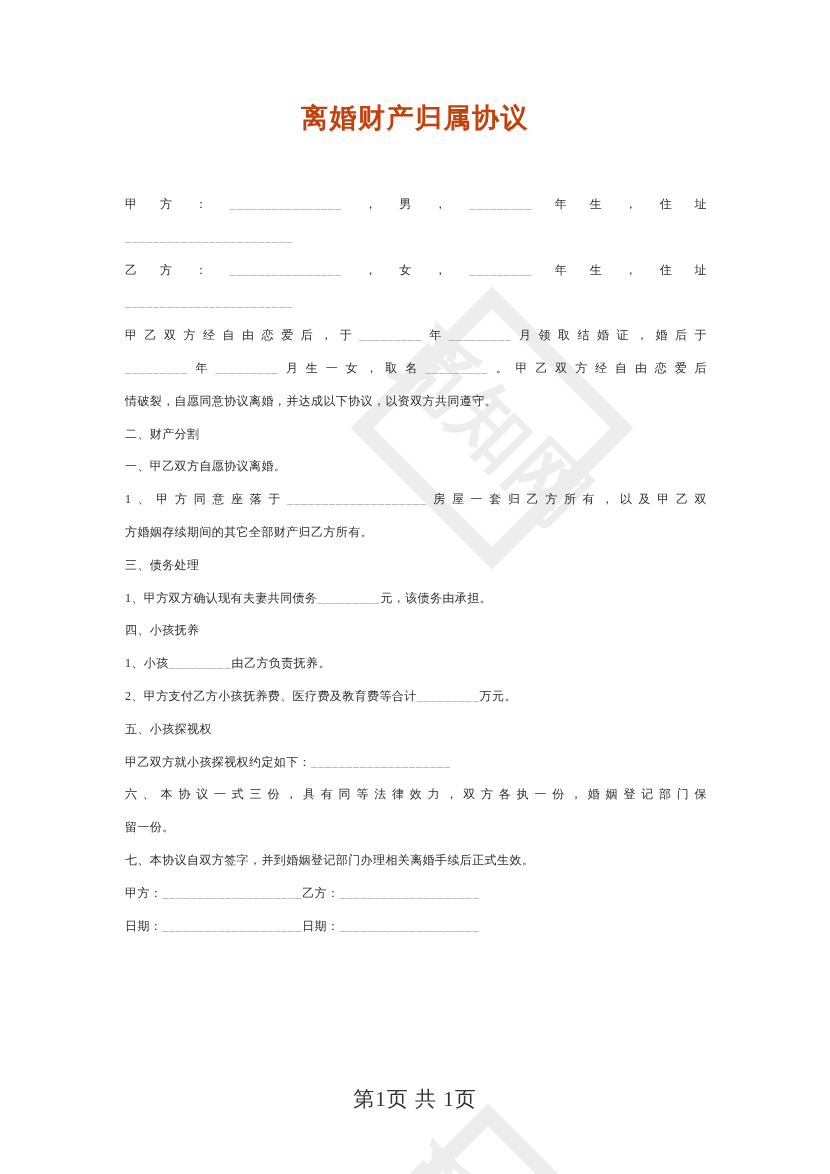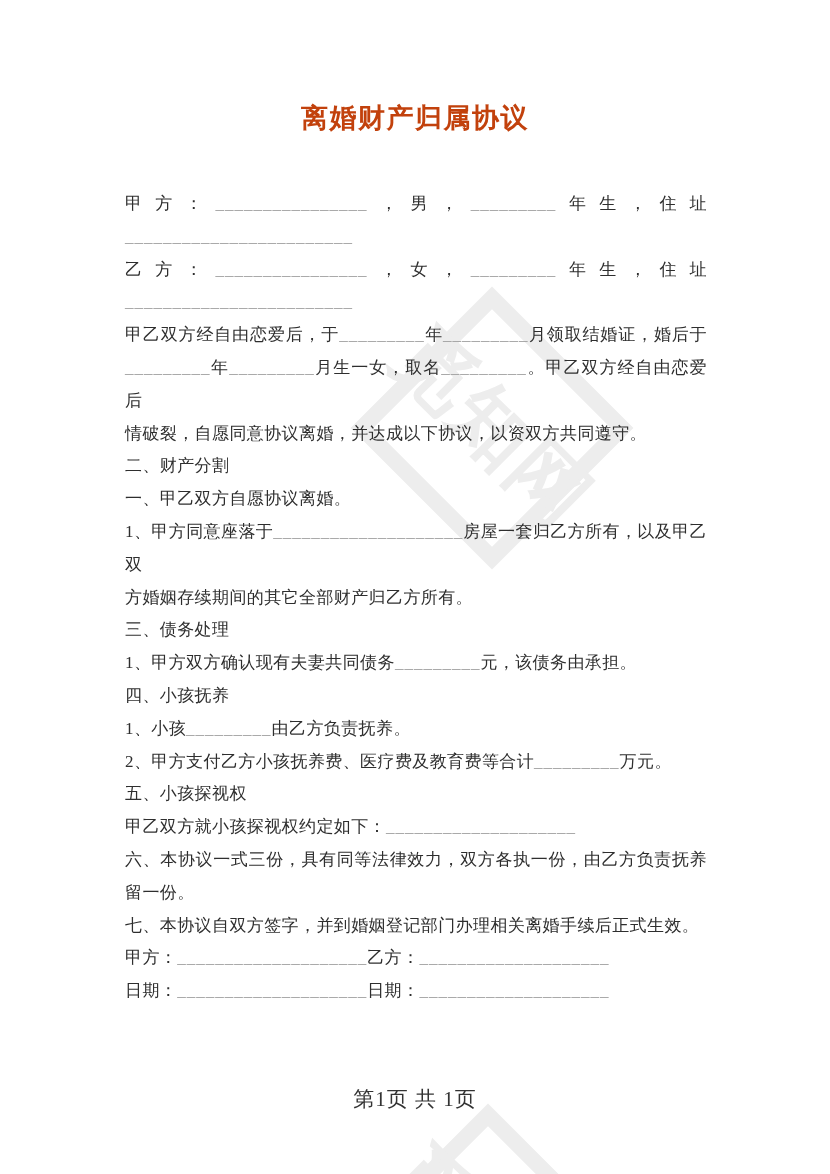--- a/index.html
+++ b/index.html
@@ -21,21 +21,21 @@
     font-size: 27px;
     font-weight: bold;
     letter-spacing: 1.5px;
     color: #c2410c;
   }
   .doc-body {
     position: absolute;
     left: 125px;
     top: 188px;
     width: 582px;
-    font-size: 17px;
+    font-size: 12px;
   }
   .line {
     line-height: 32.8px;
     min-height: 32.8px;
     letter-spacing: 0.4px;
     white-space: normal;
   }
   .just {
     text-align: justify;
     text-align-last: justify;
@@ -113,21 +113,21 @@
       <div class="line"><span class="txt">一、甲乙双方自愿协议离婚。</span></div>
       <div class="line just"><span class="txt">1、甲方同意座落于</span><span class="blank">____________________</span><span class="txt">房屋一套归乙方所有，以及甲乙双</span></div>
       <div class="line"><span class="txt">方婚姻存续期间的其它全部财产归乙方所有。</span></div>
       <div class="line"><span class="txt">三、债务处理</span></div>
       <div class="line"><span class="txt">1、甲方双方确认现有夫妻共同债务</span><span class="blank">_________</span><span class="txt">元，该债务由承担。</span></div>
       <div class="line"><span class="txt">四、小孩抚养</span></div>
       <div class="line"><span class="txt">1、小孩</span><span class="blank">_________</span><span class="txt">由乙方负责抚养。</span></div>
       <div class="line"><span class="txt">2、甲方支付乙方小孩抚养费、医疗费及教育费等合计</span><span class="blank">_________</span><span class="txt">万元。</span></div>
       <div class="line"><span class="txt">五、小孩探视权</span></div>
       <div class="line"><span class="txt">甲乙双方就小孩探视权约定如下：</span><span class="blank">____________________</span></div>
-      <div class="line just"><span class="txt">六、本协议一式三份，具有同等法律效力，双方各执一份，由乙方负责抚养</span></div>
+      <div class="line just"><span class="txt">六、本协议一式三份，具有同等法律效力，双方各执一份，婚姻登记部门保</span></div>
       <div class="line"><span class="txt">留一份。</span></div>
       <div class="line"><span class="txt">七、本协议自双方签字，并到婚姻登记部门办理相关离婚手续后正式生效。</span></div>
       <div class="line"><span class="txt">甲方：</span><span class="blank">____________________</span><span class="txt">乙方：</span><span class="blank">____________________</span></div>
       <div class="line"><span class="txt">日期：</span><span class="blank">____________________</span><span class="txt">日期：</span><span class="blank">____________________</span></div>
     </div>
 
   <div class="doc-footer">
     <span>第1页 共 1页</span>
   </div>
 

